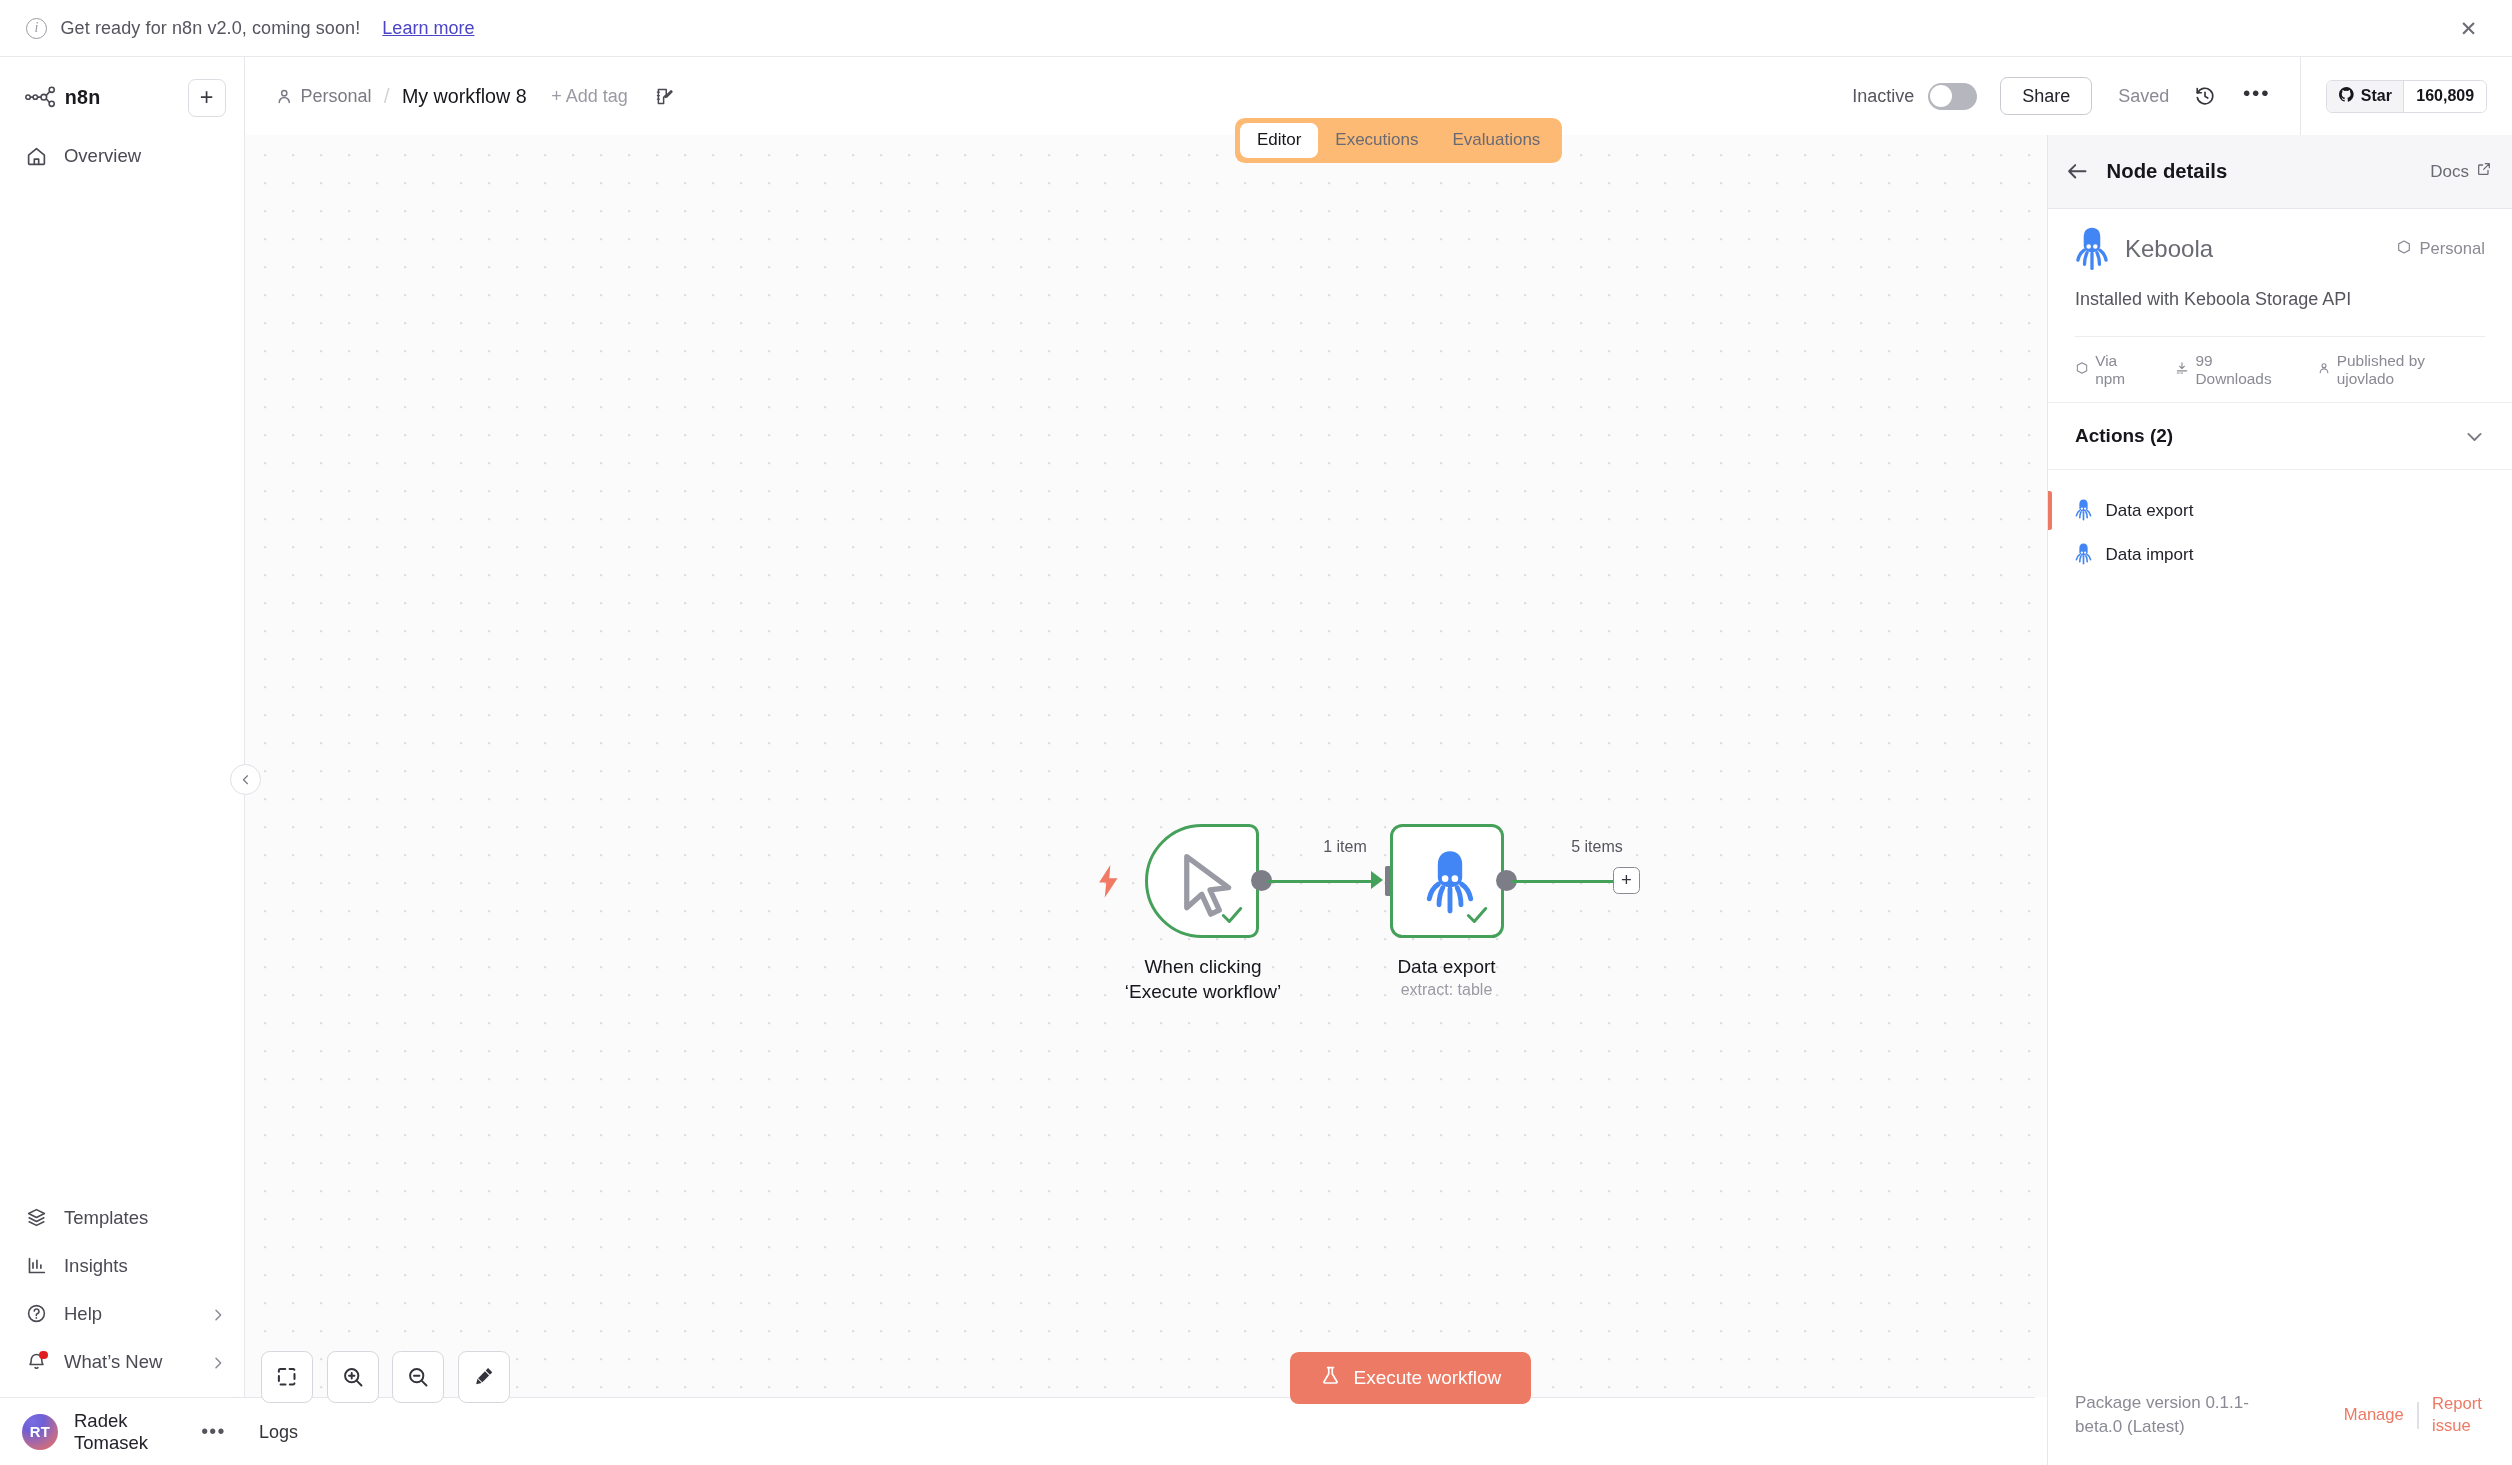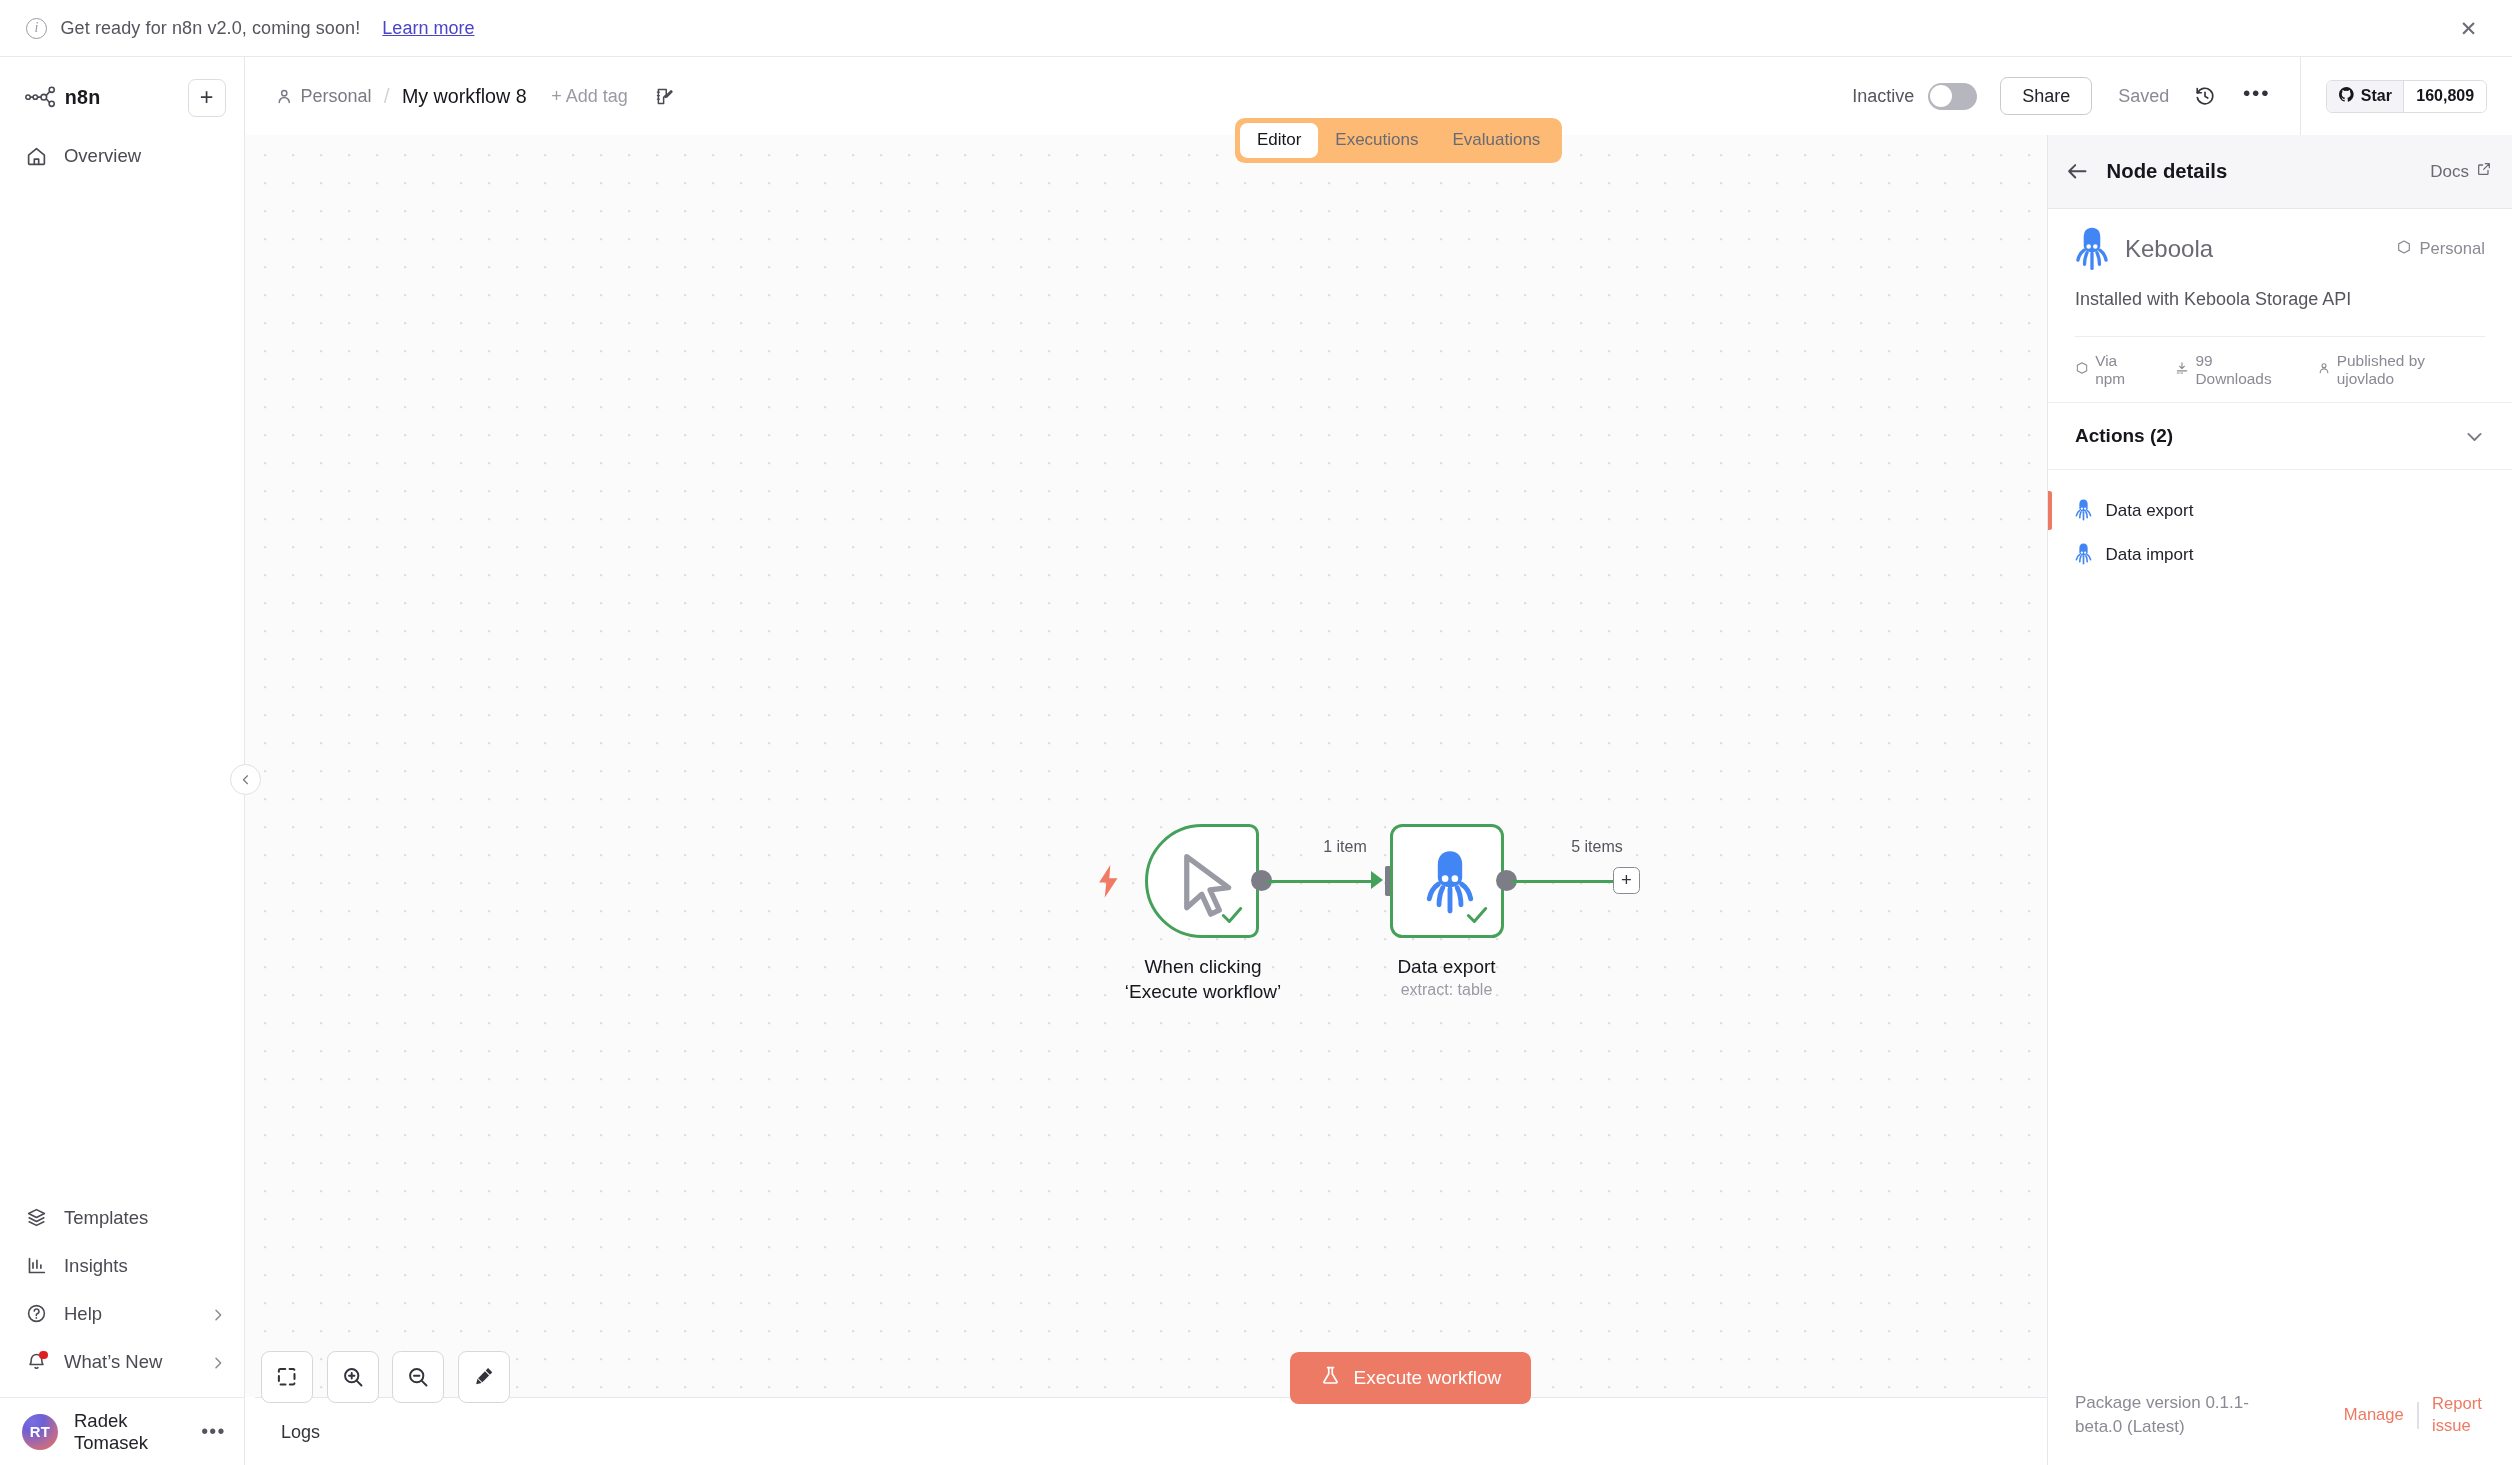--- a/index.html
+++ b/index.html
@@ -228,21 +228,21 @@
     position: absolute; left: 1266px; top: 1352px;
     height: 52px; padding: 0 29.5px; background: #ec7a64; border: none;
     border-radius: 8.6px; display: flex; align-items: center; gap: 13px;
     color: #ffffff; font-size: 19px; cursor: pointer; z-index: 14;
     font-family: "Liberation Sans", sans-serif;
     margin-left: 24px;
   }
 
   
   .logs-bar {
-    position: absolute; left: 255px; top: 1397px; width: 1802px; height: 69px;
+    position: absolute; left: 233px; top: 1397px; width: 1802px; height: 69px;
     background: #ffffff; border-top: 1.2px solid #e6e6ec;
     display: flex; align-items: center; padding-left: 26px;
   }
   .logs-text { font-size: 18px; color: #33333b; }
 
   
   .panel {
     position: absolute; top: 135px; right: 0; width: 465px; height: 1331px;
     background: #ffffff; border-left: 1.2px solid #e6e6ec;
     display: flex; flex-direction: column;

